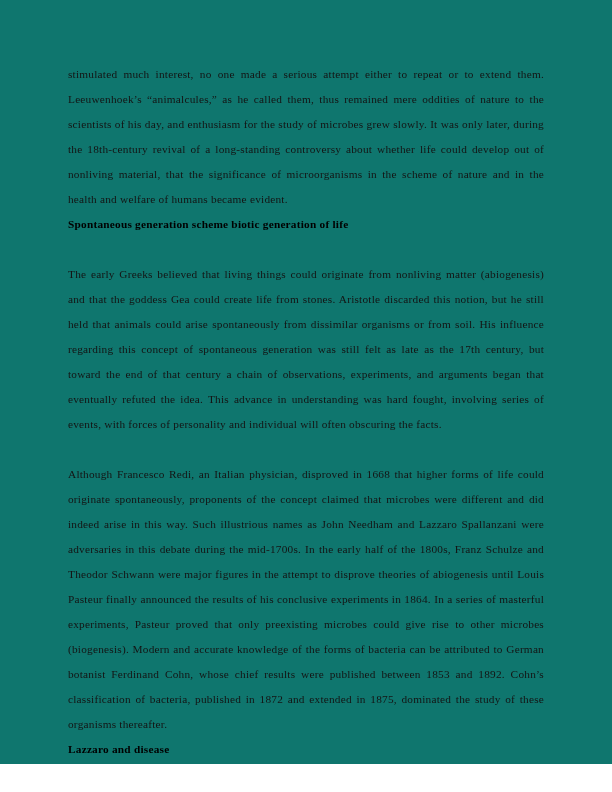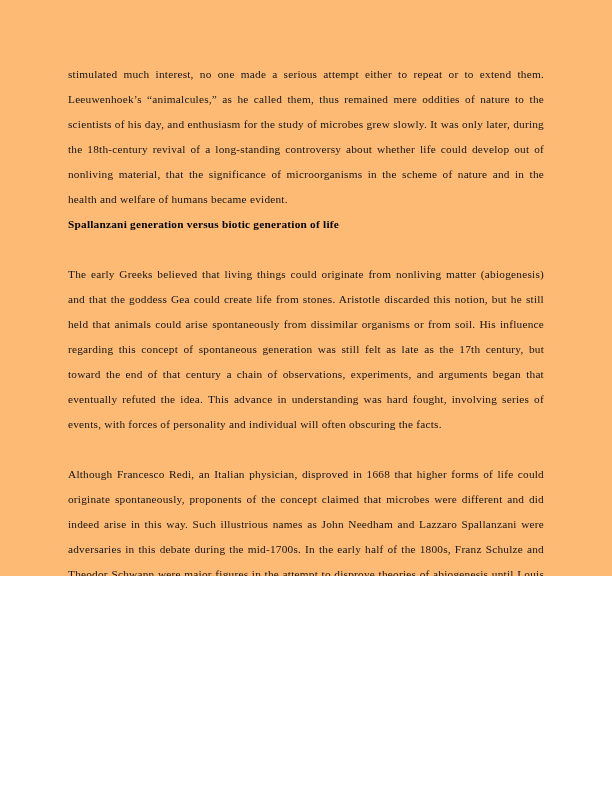--- a/index.html
+++ b/index.html
@@ -8,22 +8,22 @@
     padding: 0;
     background: #ffffff;
   }
   body {
     font-family: "Liberation Serif", "DejaVu Serif", serif;
     color: #111111;
   }
   .page {
     position: relative;
     width: 612px;
-    height: 576px;
-    background: #fdba74;
+    height: 764px;
+    background: #0f766e;
     overflow: hidden;
     box-sizing: border-box;
   }
   .text-column {
     position: absolute;
     left: 68px;
     top: 62px;
     width: 476px;
   }
   .para {
@@ -53,21 +53,21 @@
   }
 </style>
 </head>
 <body>
 
 <div class="page">
   <div class="text-column">
 
     <p class="para tight">stimulated much interest, no one made a serious attempt either to repeat or to extend them. Leeuwenhoek’s “animalcules,” as he called them, thus remained mere oddities of nature to the scientists of his day, and enthusiasm for the study of microbes grew slowly. It was only later, during the 18th-century revival of a long-standing controversy about whether life could develop out of nonliving material, that the significance of microorganisms in the scheme of nature and in the health and welfare of humans became evident.</p>
 
-    <h2 class="heading">Spallanzani generation versus biotic generation of life</h2>
+    <h2 class="heading">Spontaneous generation scheme biotic generation of life</h2>
 
     <p class="para">The early Greeks believed that living things could originate from nonliving matter (abiogenesis) and that the goddess Gea could create life from stones. Aristotle discarded this notion, but he still held that animals could arise spontaneously from dissimilar organisms or from soil. His influence regarding this concept of spontaneous generation was still felt as late as the 17th century, but toward the end of that century a chain of observations, experiments, and arguments began that eventually refuted the idea. This advance in understanding was hard fought, involving series of events, with forces of personality and individual will often obscuring the facts.</p>
 
     <p class="para tight">Although Francesco Redi, an Italian physician, disproved in 1668 that higher forms of life could originate spontaneously, proponents of the concept claimed that microbes were different and did indeed arise in this way. Such illustrious names as John Needham and Lazzaro Spallanzani were adversaries in this debate during the mid-1700s. In the early half of the 1800s, Franz Schulze and Theodor Schwann were major figures in the attempt to disprove theories of abiogenesis until Louis Pasteur finally announced the results of his conclusive experiments in 1864. In a series of masterful experiments, Pasteur proved that only preexisting microbes could give rise to other microbes (biogenesis). Modern and accurate knowledge of the forms of bacteria can be attributed to German botanist Ferdinand Cohn, whose chief results were published between 1853 and 1892. Cohn’s classification of bacteria, published in 1872 and extended in 1875, dominated the study of these organisms thereafter.</p>
 
     <h2 class="heading">Lazzaro and disease</h2>
 
     <p class="para">Girolamo Fracastoro, an Italian scholar, advanced the notion as early as the mid-1500s that contagion is an infection that passes from one thing to another. A description of precisely what is passed along eluded discovery until the late 1800s, when the work of many scientists, Pasteur</p>
 
   </div>

